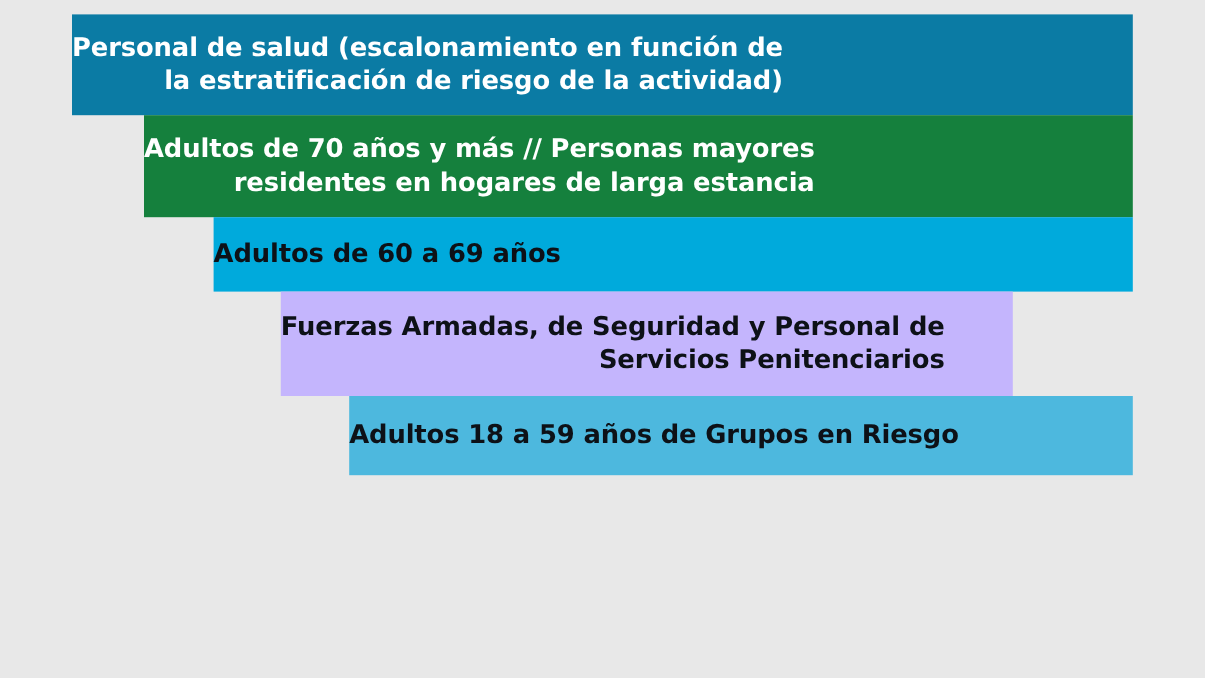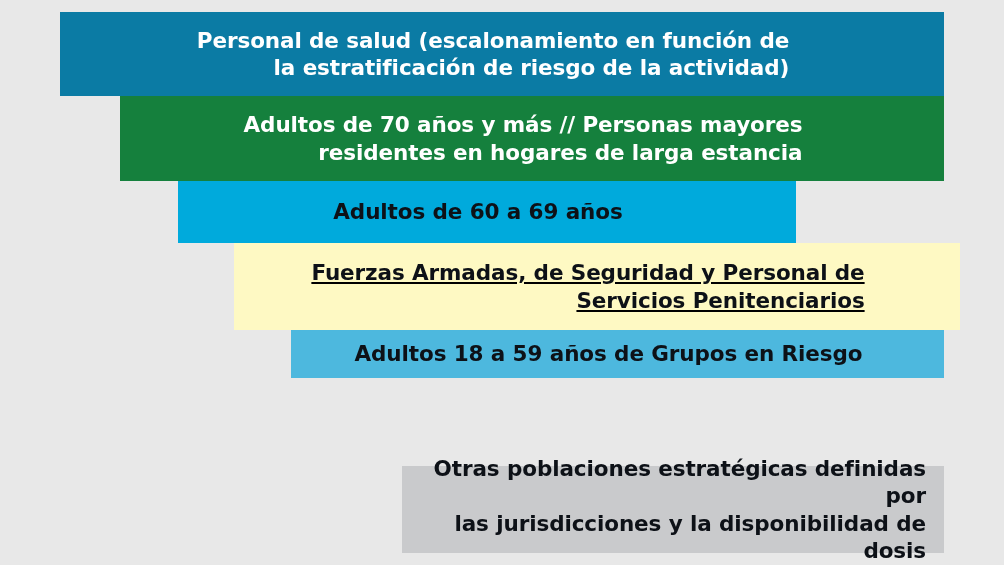--- a/index.html
+++ b/index.html
@@ -17,22 +17,22 @@
     position: relative;
     width: 1004px;
     height: 565px;
     background: #e8e8e8;
   }
   .bar {
     position: absolute;
     box-sizing: border-box;
     display: flex;
     align-items: center;
-    justify-content: center;
-    padding-right: 18px;
+    justify-content: flex-start;
+    padding-right: 4px;
   }
   .bar-label {
     text-align: right;
     font-weight: bold;
     font-size: 21.5px;
     line-height: 1.26;
     letter-spacing: -0.1px;
     white-space: pre-line;
   }
 </style>
@@ -44,32 +44,28 @@
   <div class="bar" style="left: 60px; top: 12px; width: 884px; height: 84px; background: rgb(11, 123, 164);">
     <div class="bar-label" style="color: rgb(255, 255, 255);">Personal de salud (escalonamiento en función de
 la estratificación de riesgo de la actividad)</div>
   </div>
 
   <div class="bar" style="left: 120px; top: 96px; width: 824px; height: 85px; background: #15803d;">
     <div class="bar-label" style="color: rgb(255, 255, 255);">Adultos de 70 años y más // Personas mayores
 residentes en hogares de larga estancia</div>
   </div>
 
-  <div class="bar" style="left: 178px; top: 181px; width: 618px; height: 62px; background: rgb(0, 170, 220);">
+  <div class="bar" style="left: 178px; top: 181px; width: 766px; height: 62px; background: rgb(0, 170, 220);">
     <div class="bar-label" style="color: rgb(13, 17, 23);">Adultos de 60 a 69 años</div>
   </div>
 
-  <div class="bar" style="left: 234px; top: 243px; width: 726px; height: 87px; background: #fef9c3; text-decoration: underline;">
+  <div class="bar" style="left: 234px; top: 243px; width: 610px; height: 87px; background: #c4b5fd;">
     <div class="bar-label" style="color: rgb(13, 17, 23);">Fuerzas Armadas, de Seguridad y Personal de
 Servicios Penitenciarios</div>
   </div>
 
-  <div class="bar" style="left: 291px; top: 330px; width: 653px; height: 48px; background: rgb(77, 184, 222);">
+  <div class="bar" style="left: 291px; top: 330px; width: 653px; height: 66px; background: rgb(77, 184, 222);">
     <div class="bar-label" style="color: rgb(13, 17, 23);">Adultos 18 a 59 años de Grupos en Riesgo</div>
   </div>
 
 
-  <div class="bar" style="left: 402px; top: 466px; width: 542px; height: 87px; background: rgb(201, 202, 204);">
-    <div class="bar-label" style="color: rgb(13, 17, 23);">Otras poblaciones estratégicas definidas por
-las jurisdicciones y la disponibilidad de dosis</div>
-  </div>
 
 </div>
 
 </body></html>

